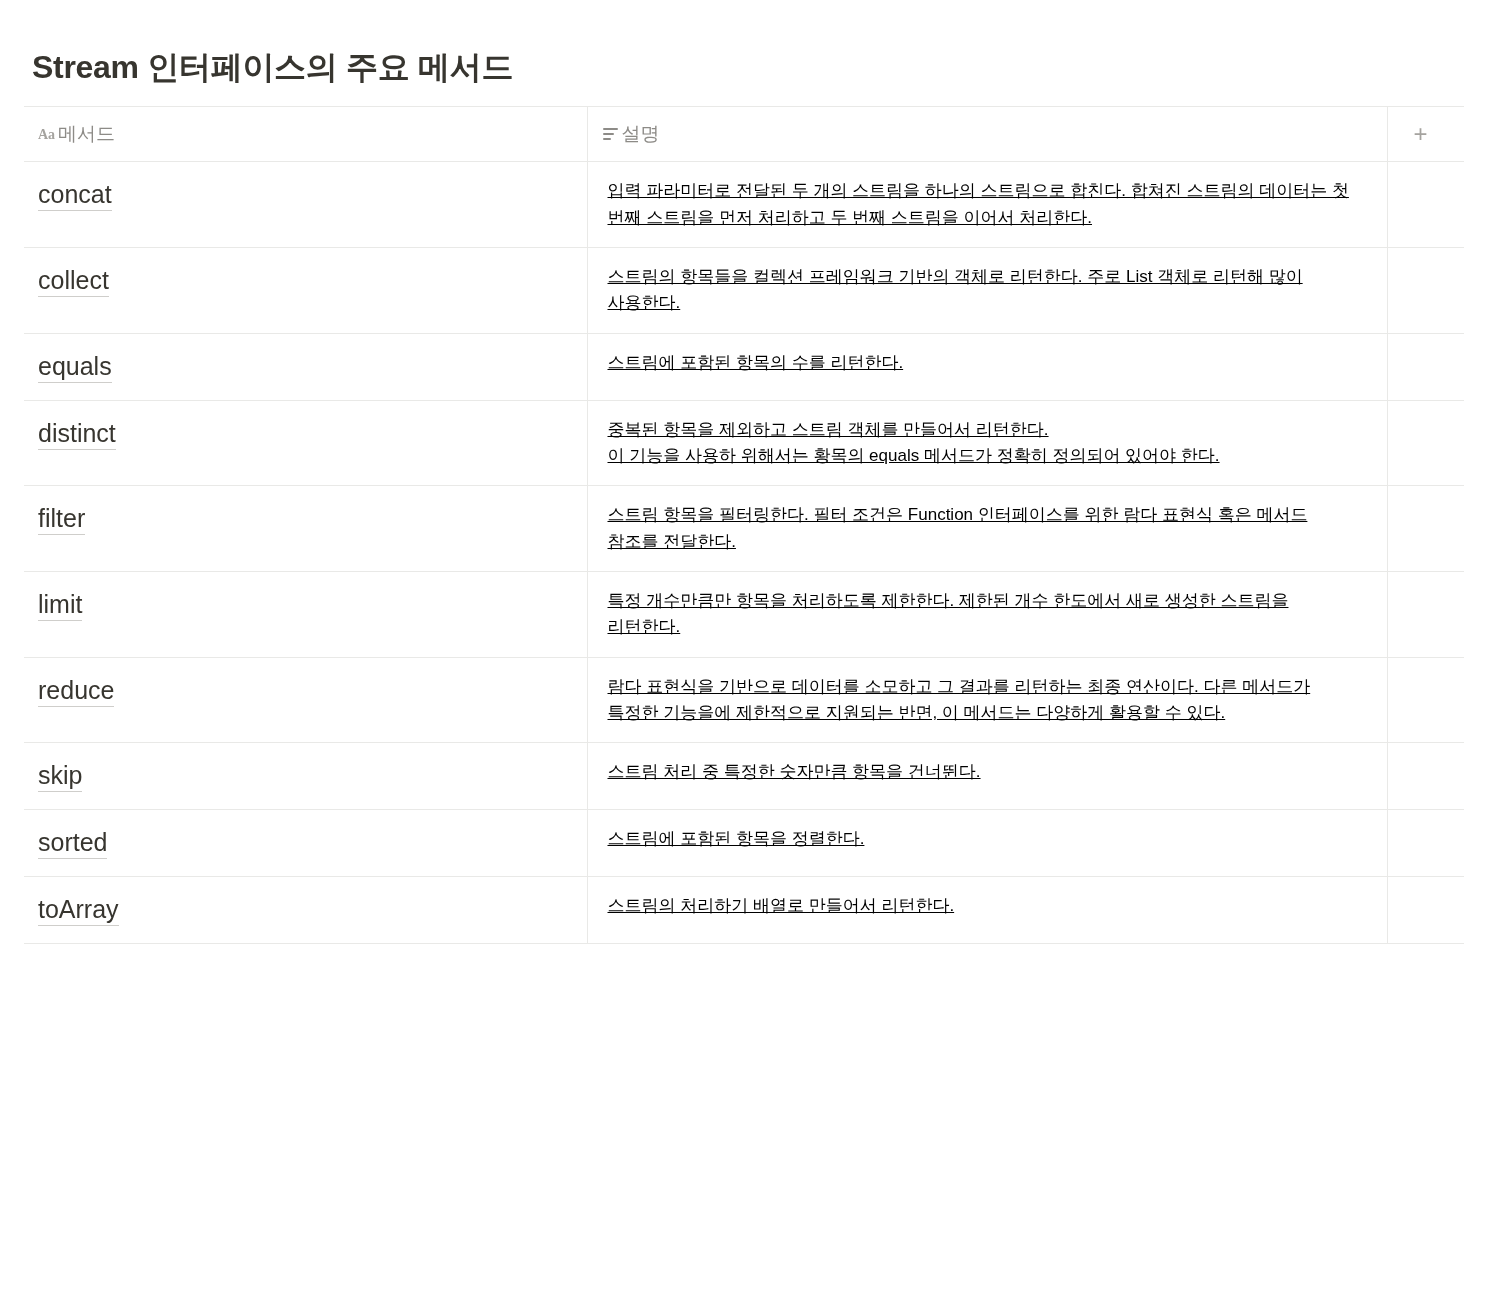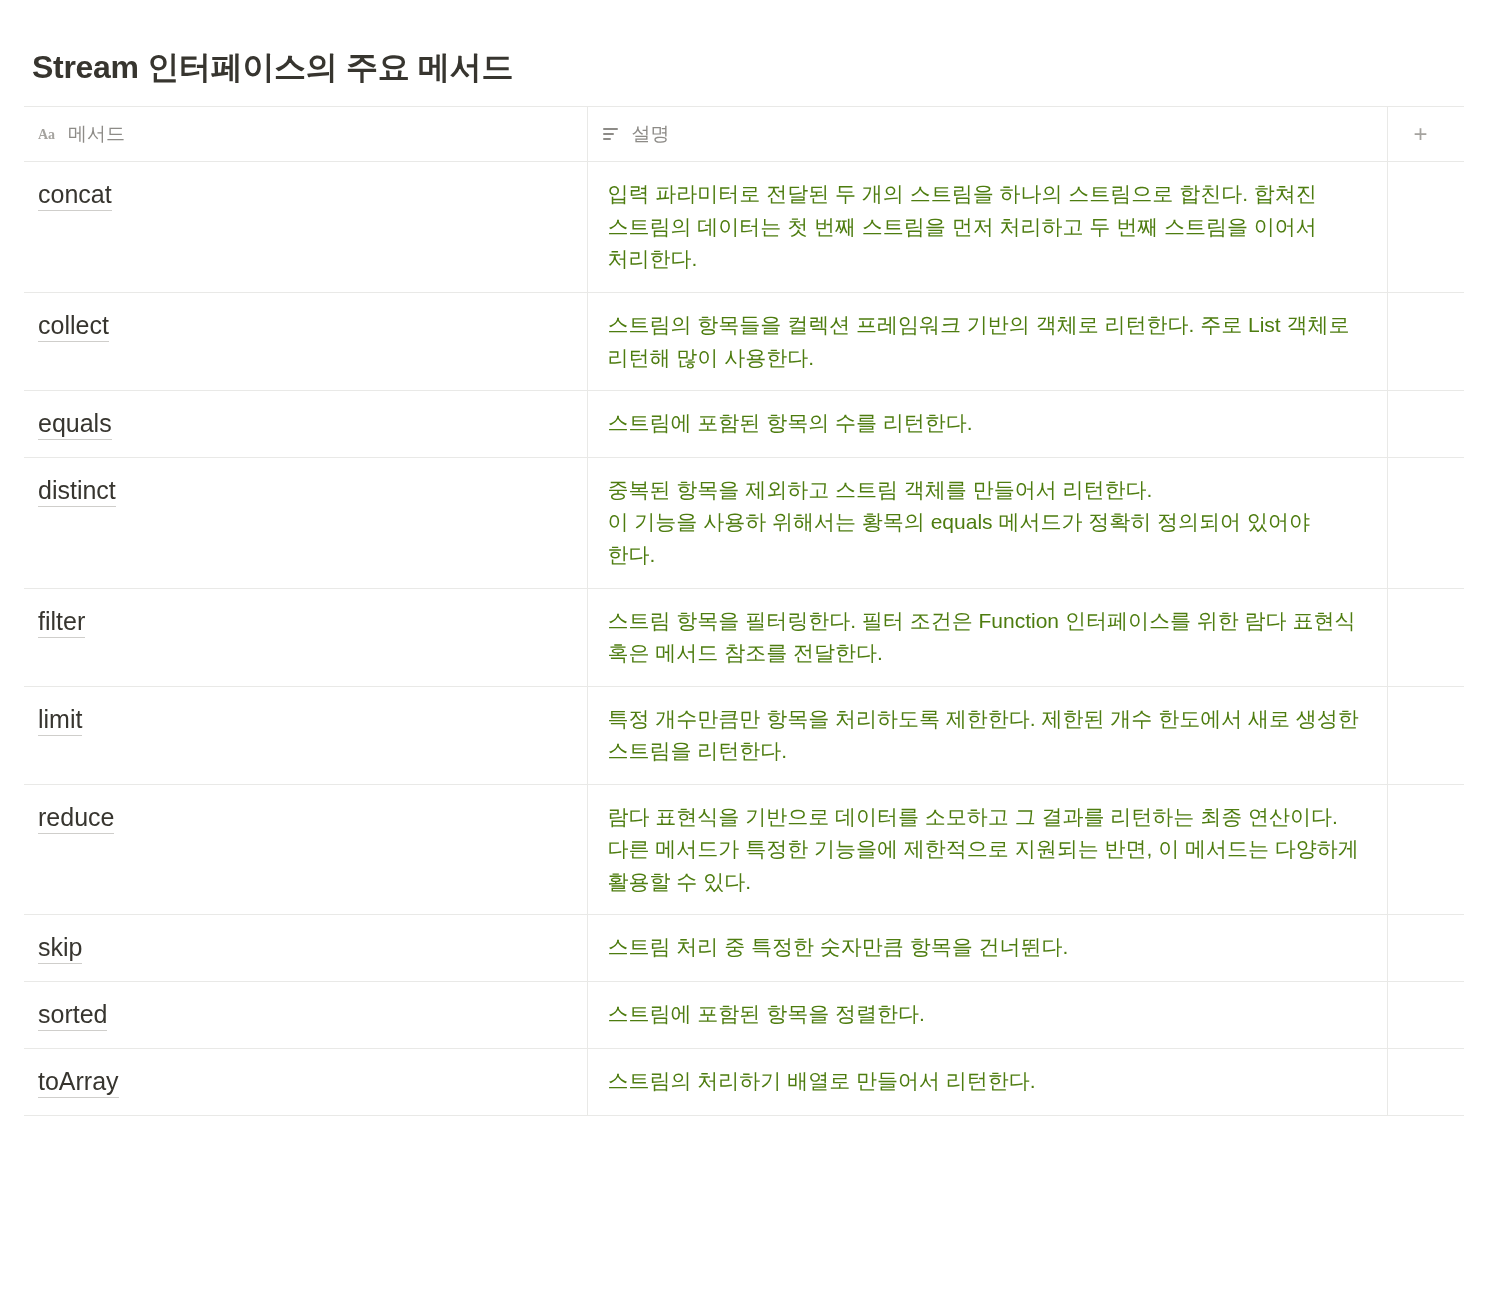--- a/index.html
+++ b/index.html
@@ -57,21 +57,20 @@
   thead th {
     border-top: 1px solid #e9e9e7;
     border-bottom: 1px solid #e9e9e7;
     height: 54px;
     color: #9b9a97;
     font-size: 19px;
   }
   .th-inner {
     display: flex;
     align-items: center;
-    gap: 10px;
     padding: 0 10px 0 12px;
     height: 54px;
   }
   .th-inner.add {
     justify-content: flex-start;
     padding-left: 26px;
   }
   .hdr-icon {
     display: inline-flex;
     align-items: center;
@@ -97,25 +96,26 @@
   .method-link {
     font-size: 25px;
     line-height: 1.35;
     color: #37352f;
     text-decoration: none;
     border-bottom: 1.5px solid #cfcecb;
     padding-bottom: 2px;
     display: inline;
   }
   .desc-text {
-    font-size: 21px;
+    font-size: 17px;
     line-height: 1.55;
-    color: #4d7c0f;
+    color: #000000;
     white-space: pre-line;
     word-break: keep-all;
+    text-decoration: underline;
   }
   td.cell-empty { padding: 0; }
 </style>
 </head>
 <body>
 
 <div class="page">
 
   <h1 class="page-title">Stream 인터페이스의 주요 메서드</h1>
 

